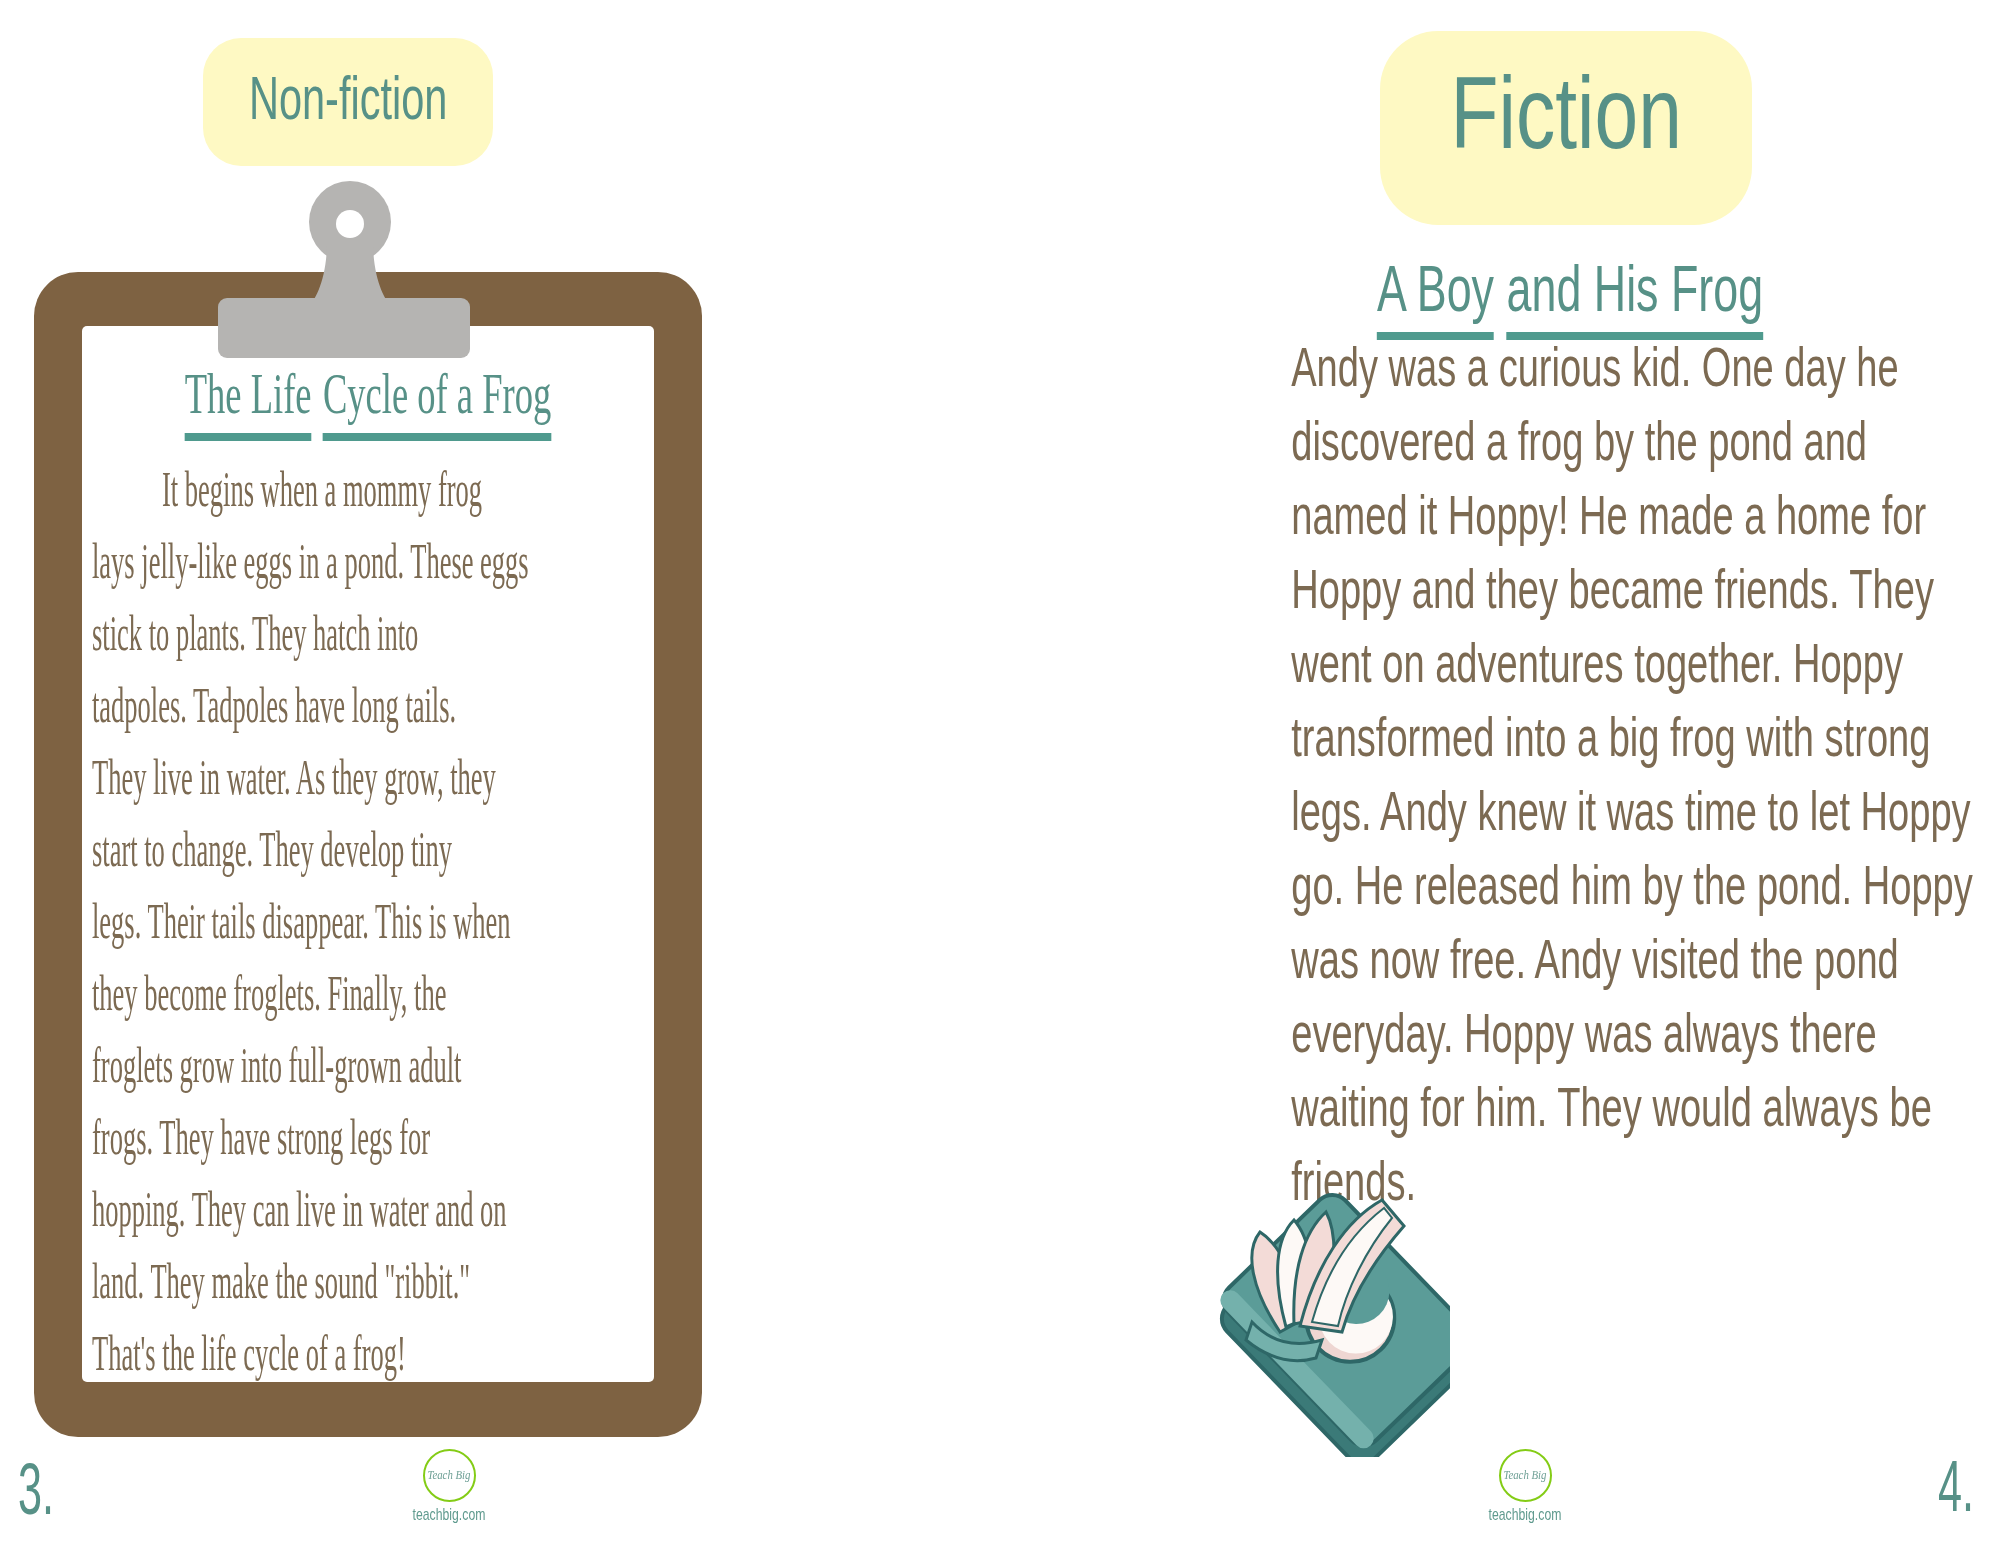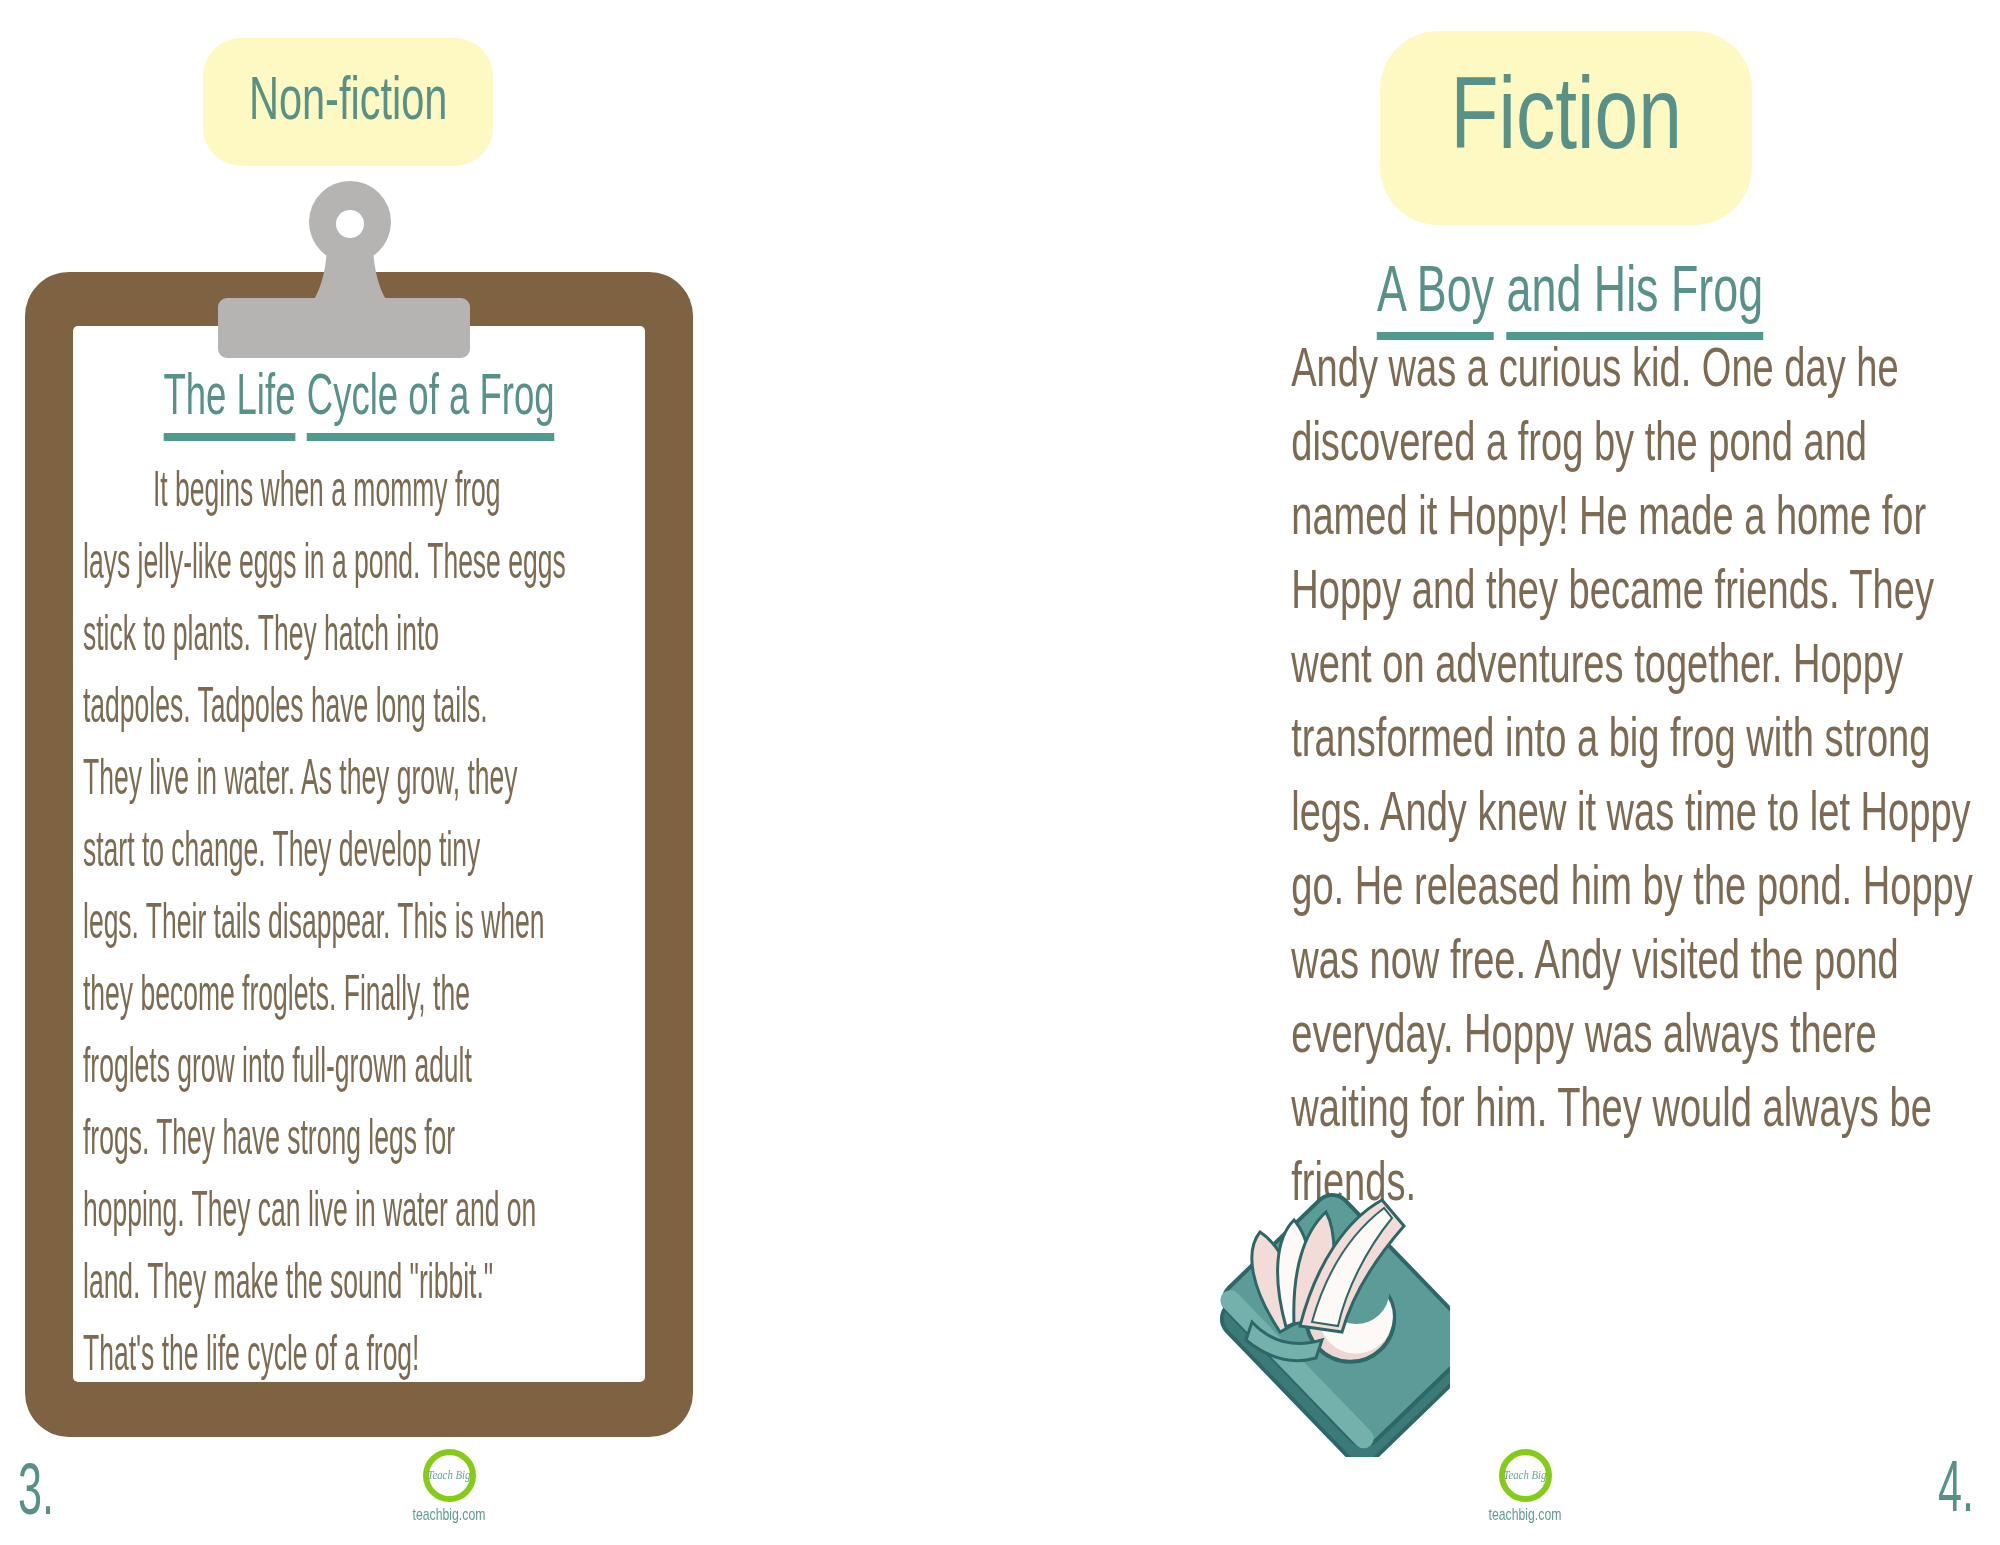--- a/index.html
+++ b/index.html
@@ -23,22 +23,22 @@
   }
   .badge-fiction {
     left:1380px; top:31px; width:372px; height:194px; border-radius:58px;
   }
   .badge-fiction .badge-text{
     font-size:102px; transform:scaleX(0.77); padding-bottom:30px;
   }
 
   
   .clipboard {
-    position:absolute; left:25px; top:272px; width:668px; height:1165px;
-    background:#7e6242; border-radius:44px;
+    position:absolute; left:34px; top:272px; width:668px; height:1165px;
+    background:#7e6242; border-radius:44px;font-family:Liberation Serif, serif;
   }
   .clipboard-paper {
     position:absolute; left:48px; top:54px; right:48px; bottom:55px;
     background:#ffffff; border-radius:5px;
   }
   .clip-svg { position:absolute; left:210px; top:150px; width:280px; height:210px; }
 
   
   .story-title {
     display:flex; justify-content:center; gap:18px;
@@ -78,21 +78,21 @@
     transform:scaleX(0.60); transform-origin:left top;
   }
   .page-number-left  { left:18px;  top:1448px; }
   .page-number-right { left:1938px; top:1445px; }
 
   
   .logo-block { position:absolute; width:124px; text-align:center; }
   .logo-left  { left:387px;  top:1449px; }
   .logo-right { left:1463px; top:1449px; }
   .logo-circle {
-    width:53px; height:53px; border:6px solid #84cc16; border-radius:50%;
+    width:53px; height:53px; border:2px solid #84cc16; border-radius:50%;
     margin:0 auto; display:flex; align-items:center; justify-content:center;
   }
   .logo-script {
     font-family:"Liberation Serif","DejaVu Serif",serif; font-style:italic;
     font-size:12px; color:#6fa096; white-space:nowrap; transform:scaleX(0.9);
   }
   .logo-site {
     margin-top:3px; font-size:17px; color:#5f9a8e; white-space:nowrap;
     transform:scaleX(0.72); transform-origin:center top;
   }

